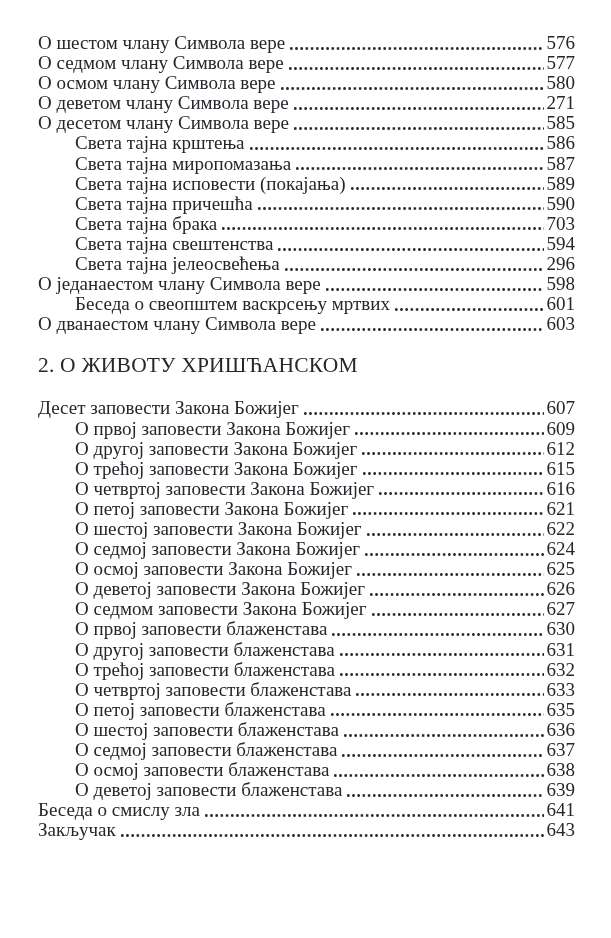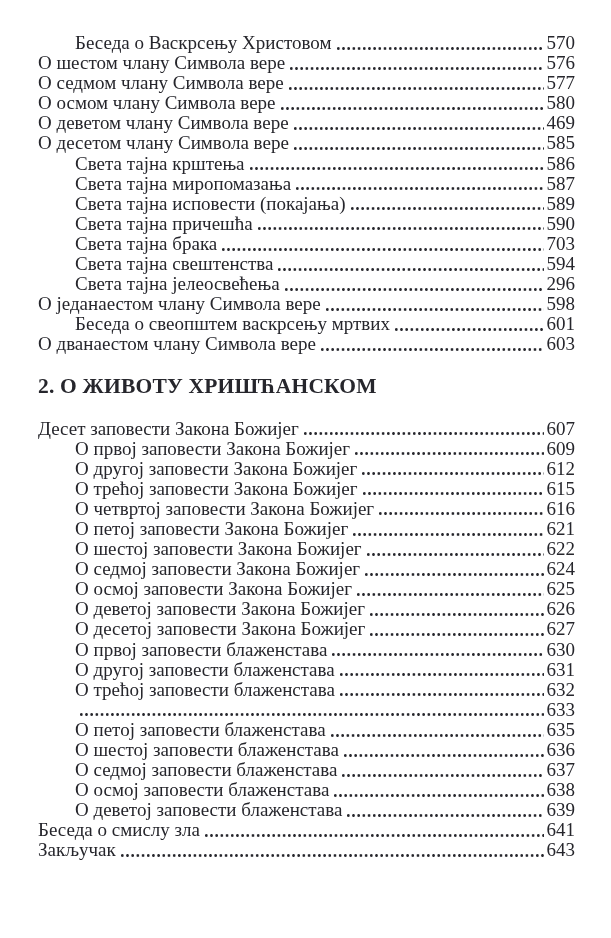--- a/index.html
+++ b/index.html
@@ -33,56 +33,51 @@
     background-repeat: repeat-x;
     background-position: 0 calc(100% - 3.9px);
   }
   .toc-page {
     white-space: nowrap;
     min-width: 29px;
     text-align: right;
   }
   .section-heading {
     font-size: 21.5px;
-    font-weight: bold;
+    font-weight: normal;
     line-height: 24px;
     letter-spacing: 0.2px;
     margin: 19px 0 21px 0;
     color: var(--ink);
   }
 </style>
 </head>
 <body>
 
 <div class="page">
   <div class="toc-section">
-      <div class="toc-row indent-1">
-    <span class="toc-label">Беседа о Васкрсењу Христовом</span>
-    <span class="toc-dots"></span>
-    <span class="toc-page">570</span>
-  </div>
       <div class="toc-row indent-0">
     <span class="toc-label">О шестом члану Символа вере</span>
     <span class="toc-dots"></span>
     <span class="toc-page">576</span>
   </div>
       <div class="toc-row indent-0">
     <span class="toc-label">О седмом члану Символа вере</span>
     <span class="toc-dots"></span>
     <span class="toc-page">577</span>
   </div>
       <div class="toc-row indent-0">
     <span class="toc-label">О осмом члану Символа вере</span>
     <span class="toc-dots"></span>
     <span class="toc-page">580</span>
   </div>
       <div class="toc-row indent-0">
     <span class="toc-label">О деветом члану Символа вере</span>
     <span class="toc-dots"></span>
-    <span class="toc-page">469</span>
+    <span class="toc-page">271</span>
   </div>
       <div class="toc-row indent-0">
     <span class="toc-label">О десетом члану Символа вере</span>
     <span class="toc-dots"></span>
     <span class="toc-page">585</span>
   </div>
       <div class="toc-row indent-1">
     <span class="toc-label">Света тајна крштења</span>
     <span class="toc-dots"></span>
     <span class="toc-page">586</span>
@@ -181,40 +176,41 @@
     <span class="toc-label">О осмој заповести Закона Божијег</span>
     <span class="toc-dots"></span>
     <span class="toc-page">625</span>
   </div>
       <div class="toc-row indent-1">
     <span class="toc-label">О деветој заповести Закона Божијег</span>
     <span class="toc-dots"></span>
     <span class="toc-page">626</span>
   </div>
       <div class="toc-row indent-1">
-    <span class="toc-label">О десетој заповести Закона Божијег</span>
+    <span class="toc-label">О седмом заповести Закона Божијег</span>
     <span class="toc-dots"></span>
     <span class="toc-page">627</span>
   </div>
       <div class="toc-row indent-1">
     <span class="toc-label">О првој заповести блаженстава</span>
     <span class="toc-dots"></span>
     <span class="toc-page">630</span>
   </div>
       <div class="toc-row indent-1">
     <span class="toc-label">О другој заповести блаженстава</span>
     <span class="toc-dots"></span>
     <span class="toc-page">631</span>
   </div>
       <div class="toc-row indent-1">
     <span class="toc-label">О трећој заповести блаженстава</span>
     <span class="toc-dots"></span>
     <span class="toc-page">632</span>
   </div>
       <div class="toc-row indent-1">
+    <span class="toc-label">О четвртој заповести блаженстава</span>
     <span class="toc-dots"></span>
     <span class="toc-page">633</span>
   </div>
       <div class="toc-row indent-1">
     <span class="toc-label">О петој заповести блаженстава</span>
     <span class="toc-dots"></span>
     <span class="toc-page">635</span>
   </div>
       <div class="toc-row indent-1">
     <span class="toc-label">О шестој заповести блаженстава</span>

